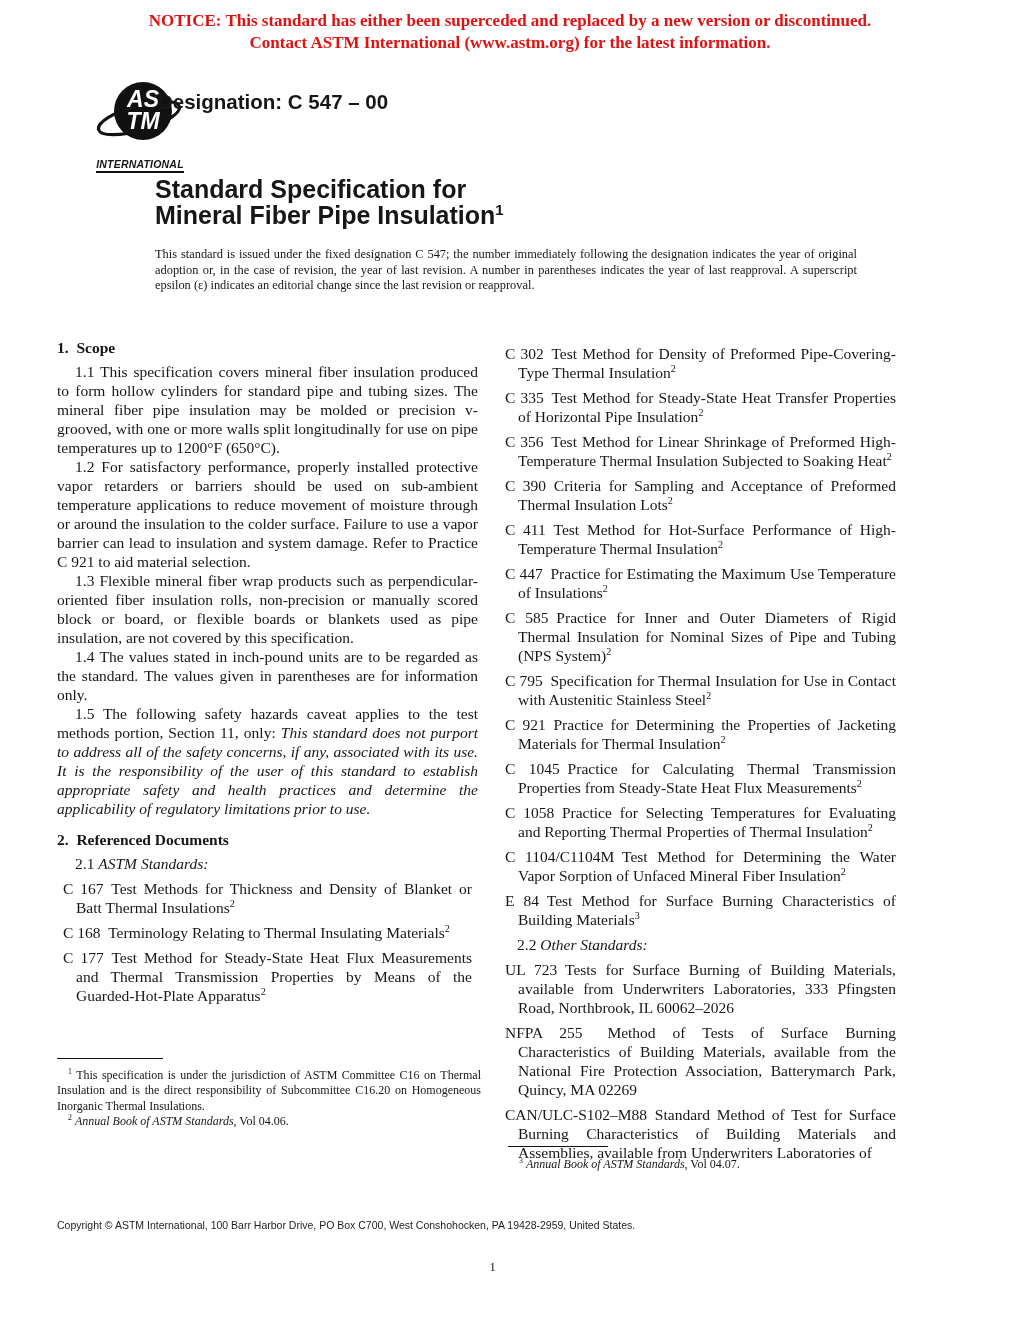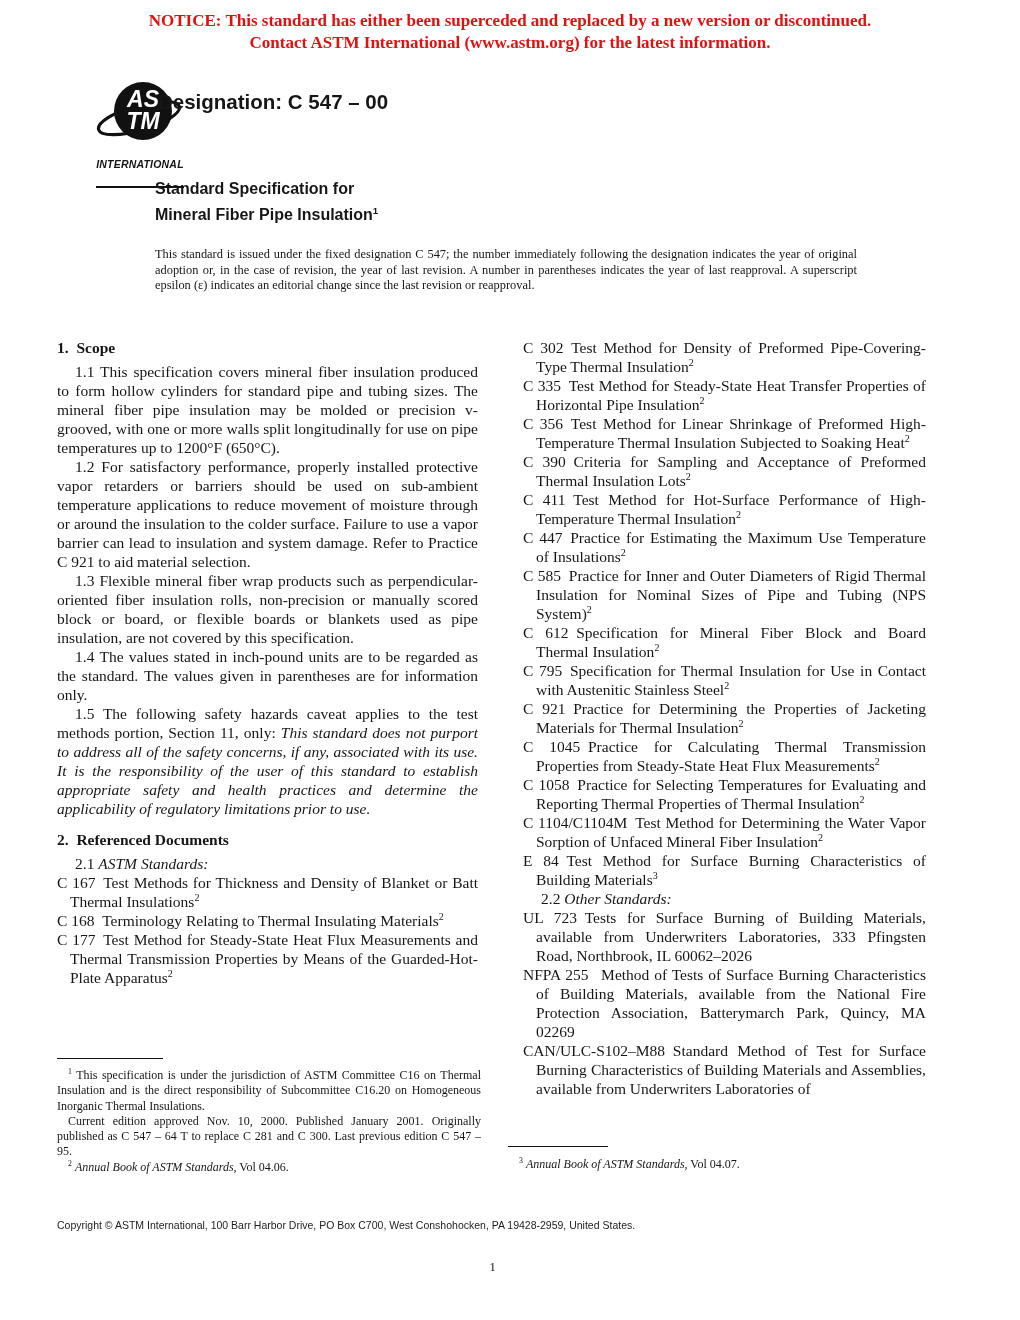--- a/index.html
+++ b/index.html
@@ -22,59 +22,59 @@
     line-height: 22px;
   }
 
   .logo-block { position: absolute; left: 57px; top: 76px; width: 94px; text-align: center; margin-left: 36px; }
   .logo-sub {
     display: inline-block;
     font-family: "Liberation Sans", sans-serif;
     font-weight: bold; font-style: italic;
     font-size: 10.5px; letter-spacing: 0.2px;
     border-bottom: 2px solid #111;
-    padding-bottom: 16px;
+    padding-bottom: 1px;
     margin-top: -6px;
   }
 
   .designation {
     position: absolute; left: 158px; top: 90px;
     font-family: "Liberation Sans", sans-serif;
     font-weight: bold; font-size: 20.5px;
   }
 
   .title {
     position: absolute; left: 155px; top: 176px;
     font-family: "Liberation Sans", sans-serif;
-    font-weight: bold; font-size: 16px; line-height: 26px;
+    font-weight: bold; font-size: 25px; line-height: 26px;
   }
   .title sup { font-size: 60%; }
 
   .issue {
     position: absolute; left: 155px; top: 247px; width: 702px;
     font-size: 12.4px; line-height: 15.6px; text-align: justify; margin: 0;
   }
   .dod {
     position: absolute; left: 155px; top: 305px;
     font-size: 12.4px; font-style: italic; margin: 0;
   }
 
   .columns {
     position: absolute; left: 57px; top: 338px; width: 871px;
-    display: flex; gap: 45px;
+    display: flex; gap: 21px;
   }
   .col { font-size: 15.5px; line-height: 19px; text-align: justify; }
   .col-left  { width: 421px; }
   .col-right { width: 403px; }
 
   .sec-heading { font-weight: bold; margin: 0 0 5px 0; }
   .sec-heading.second { margin-top: 12px; }
   .para { margin: 0; text-indent: 18px; }
   .sub-line { margin: 0; text-indent: 18px; }
-  .ref-item { margin: 0; padding-left: 13px; text-indent: -13px; }
+  .ref-item { margin: 6px; padding-left: 13px; text-indent: -13px; }
   .it { font-style: italic; }
   sup { font-size: 0.65em; vertical-align: super; line-height: 0; }
 
   .fn-left {
     position: absolute; left: 57px; top: 1058px; width: 424px;
     font-size: 12px; line-height: 15.3px; text-align: justify;
   }
   .fn-left p { margin: 0; text-indent: 11px; }
   .fn-rule { border-top: 1.3px solid #111; width: 106px; margin: 0 0 9px 0; }
 
@@ -157,21 +157,20 @@
           <p class="ref-item"><span>C 356 Test Method for Linear Shrinkage of Preformed High-Temperature Thermal Insulation Subjected to Soaking Heat</span><sup>2</sup></p>
 
           <p class="ref-item"><span>C 390 Criteria for Sampling and Acceptance of Preformed Thermal Insulation Lots</span><sup>2</sup></p>
 
           <p class="ref-item"><span>C 411 Test Method for Hot-Surface Performance of High-Temperature Thermal Insulation</span><sup>2</sup></p>
 
           <p class="ref-item"><span>C 447 Practice for Estimating the Maximum Use Temperature of Insulations</span><sup>2</sup></p>
 
           <p class="ref-item"><span>C 585 Practice for Inner and Outer Diameters of Rigid Thermal Insulation for Nominal Sizes of Pipe and Tubing (NPS System)</span><sup>2</sup></p>
 
-          <p class="ref-item"><span>C 612 Specification for Mineral Fiber Block and Board Thermal Insulation</span><sup>2</sup></p>
 
           <p class="ref-item"><span>C 795 Specification for Thermal Insulation for Use in Contact with Austenitic Stainless Steel</span><sup>2</sup></p>
 
           <p class="ref-item"><span>C 921 Practice for Determining the Properties of Jacketing Materials for Thermal Insulation</span><sup>2</sup></p>
 
           <p class="ref-item"><span>C 1045 Practice for Calculating Thermal Transmission Properties from Steady-State Heat Flux Measurements</span><sup>2</sup></p>
 
           <p class="ref-item"><span>C 1058 Practice for Selecting Temperatures for Evaluating and Reporting Thermal Properties of Thermal Insulation</span><sup>2</sup></p>
 
           <p class="ref-item"><span>C 1104/C1104M Test Method for Determining the Water Vapor Sorption of Unfaced Mineral Fiber Insulation</span><sup>2</sup></p>
@@ -189,21 +188,20 @@
 
           <p class="ref-item"><span>CAN/ULC-S102–M88 Standard Method of Test for Surface Burning Characteristics of Building Materials and Assemblies, available from Underwriters Laboratories of</span><sup></sup></p>
         </div>
     </div>
 
   </div>
 
   <div class="fn-left">
     <div class="fn-rule"></div>
     <p><sup>1</sup> <span>This specification is under the jurisdiction of ASTM Committee C16 on Thermal Insulation and is the direct responsibility of Subcommittee C16.20 on Homogeneous Inorganic Thermal Insulations.</span></p>
-    <p>Current edition approved Nov. 10, 2000. Published January 2001. Originally published as C 547 – 64 T to replace C 281 and C 300. Last previous edition C 547 – 95.</p>
     <p><sup>2</sup> <span class="it">Annual Book of ASTM Standards</span><span>, Vol 04.06.</span></p>
   </div>
 
   <div class="fn-right">
     <div class="fn-rule"></div>
     <p><sup>3</sup> <span class="it">Annual Book of ASTM Standards</span><span>, Vol 04.07.</span></p>
   </div>
 
   <div class="copyright">Copyright © ASTM International, 100 Barr Harbor Drive, PO Box C700, West Conshohocken, PA 19428-2959, United States.</div>
   <div class="page-num">1</div>

